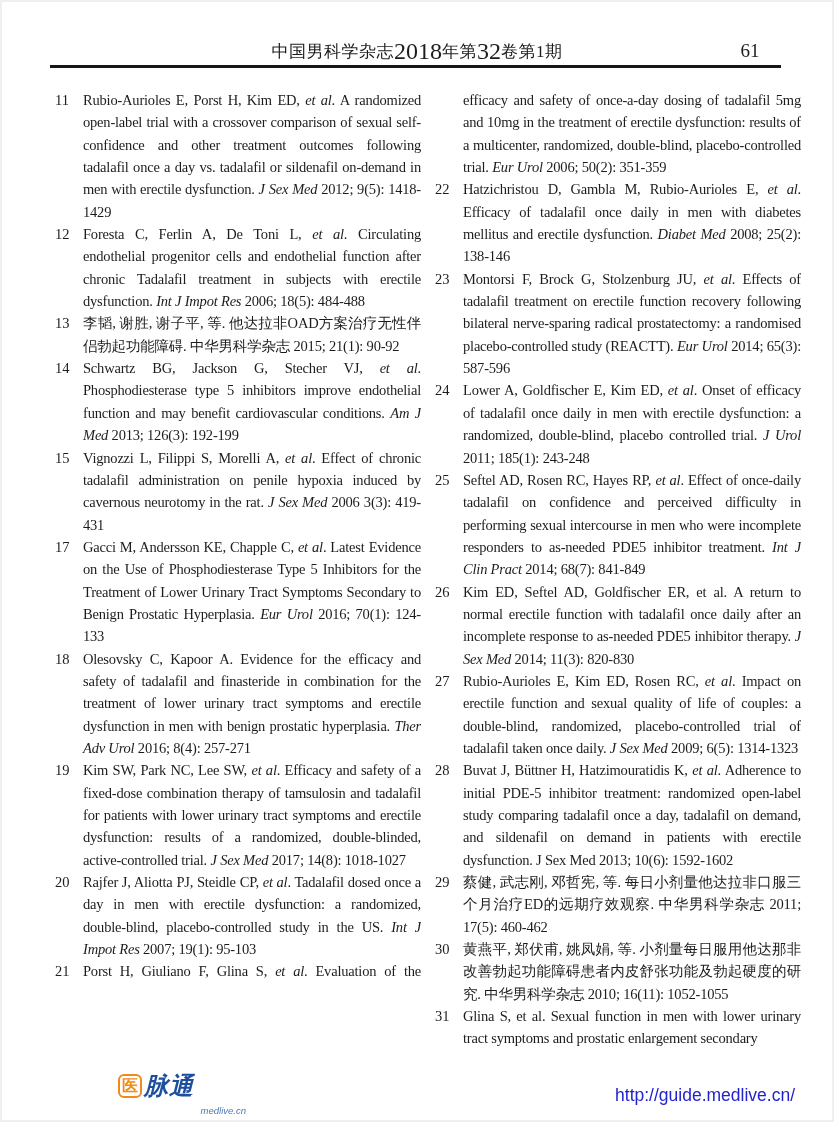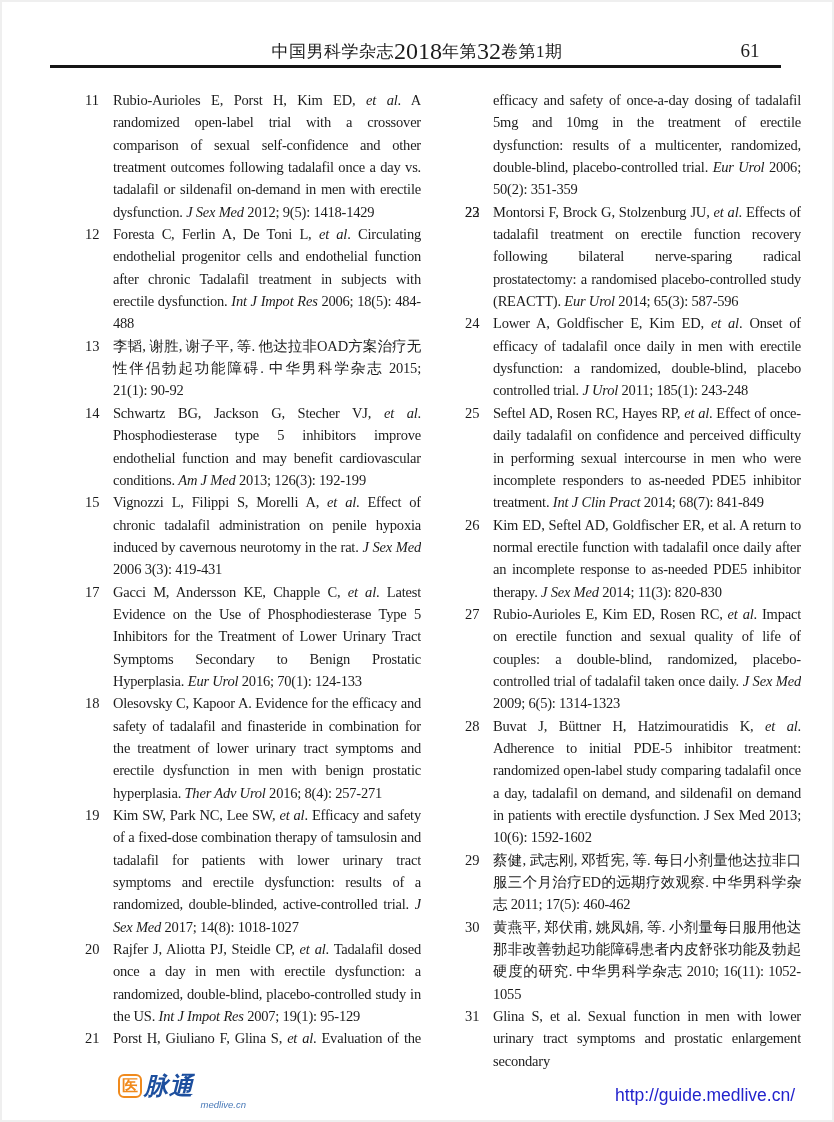--- a/index.html
+++ b/index.html
@@ -53,21 +53,21 @@
     width: 366px;
     height: 994px;
     overflow: hidden;
     font-size: 14.5px;
     line-height: 22.35px;
     text-align: justify;
     letter-spacing: -0.2px;
   }
   .col-left  { left: 55px; }
   .col-right { left: 435px; }
-  .ref { position: relative; padding-left: 28px; margin-left: 30px; }
+  .ref { position: relative; padding-left: 28px; }
   .ref-num {
     position: absolute;
     left: 0; top: 0;
     letter-spacing: 0;
   }
   .ref i { font-style: italic; }
   .justify-last { text-align-last: justify; }
   
   .footer-logo {
     position: absolute;
@@ -93,21 +93,21 @@
     font-weight: bold;
     letter-spacing: 1px;
     line-height: 1;
     font-style: italic;
   }
   .logo-sub {
     color: #4a7ab8;
     font-size: 9.5px;
     font-style: italic;
     text-align: right;
-    margin-top: 1px;
+    margin-top: 7px;
     padding-right: 2px;
   }
   .footer-url {
     position: absolute;
     top: 1085px;
     left: 600px;
     width: 195px;
     text-align: right;
     color: #2323cd;
     font-size: 17.5px;
@@ -129,26 +129,26 @@
 
   <div class="col col-left">
       <div class="ref"><span class="ref-num">11</span><span class="ref-text"><span>Rubio-Aurioles E, Porst H, Kim ED, </span><i>et al</i><span>. A randomized open-label trial with a crossover comparison of sexual self-confidence and other treatment outcomes following tadalafil once a day vs. tadalafil or sildenafil on-demand in men with erectile dysfunction. </span><i>J Sex Med</i><span> 2012; 9(5): 1418-1429</span></span></div>
       <div class="ref"><span class="ref-num">12</span><span class="ref-text"><span>Foresta C, Ferlin A, De Toni L, </span><i>et al</i><span>. Circulating endothelial progenitor cells and endothelial function after chronic Tadalafil treatment in subjects with erectile dysfunction. </span><i>Int J Impot Res</i><span> 2006; 18(5): 484-488</span></span></div>
       <div class="ref"><span class="ref-num">13</span><span class="ref-text"><span>李韬, 谢胜, 谢子平, 等. 他达拉非OAD方案治疗无性伴侣勃起功能障碍. 中华男科学杂志 2015; 21(1): 90-92</span></span></div>
       <div class="ref"><span class="ref-num">14</span><span class="ref-text"><span>Schwartz BG, Jackson G, Stecher VJ, </span><i>et al</i><span>. Phosphodiesterase type 5 inhibitors improve endothelial function and may benefit cardiovascular conditions. </span><i>Am J Med</i><span> 2013; 126(3): 192-199</span></span></div>
       <div class="ref"><span class="ref-num">15</span><span class="ref-text"><span>Vignozzi L, Filippi S, Morelli A, </span><i>et al</i><span>. Effect of chronic tadalafil administration on penile hypoxia induced by cavernous neurotomy in the rat. </span><i>J Sex Med</i><span> 2006 3(3): 419-431</span></span></div>
       <div class="ref"><span class="ref-num">17</span><span class="ref-text"><span>Gacci M, Andersson KE, Chapple C, </span><i>et al</i><span>. Latest Evidence on the Use of Phosphodiesterase Type 5 Inhibitors for the Treatment of Lower Urinary Tract Symptoms Secondary to Benign Prostatic Hyperplasia. </span><i>Eur Urol</i><span> 2016; 70(1): 124-133</span></span></div>
       <div class="ref"><span class="ref-num">18</span><span class="ref-text"><span>Olesovsky C, Kapoor A. Evidence for the efficacy and safety of tadalafil and finasteride in combination for the treatment of lower urinary tract symptoms and erectile dysfunction in men with benign prostatic hyperplasia. </span><i>Ther Adv Urol</i><span> 2016; 8(4): 257-271</span></span></div>
       <div class="ref"><span class="ref-num">19</span><span class="ref-text"><span>Kim SW, Park NC, Lee SW, </span><i>et al</i><span>. Efficacy and safety of a fixed-dose combination therapy of tamsulosin and tadalafil for patients with lower urinary tract symptoms and erectile dysfunction: results of a randomized, double-blinded, active-controlled trial. </span><i>J Sex Med</i><span> 2017; 14(8): 1018-1027</span></span></div>
-      <div class="ref"><span class="ref-num">20</span><span class="ref-text"><span>Rajfer J, Aliotta PJ, Steidle CP, </span><i>et al</i><span>. Tadalafil dosed once a day in men with erectile dysfunction: a randomized, double-blind, placebo-controlled study in the US. </span><i>Int J Impot Res</i><span> 2007; 19(1): 95-129</span></span></div>
+      <div class="ref"><span class="ref-num">20</span><span class="ref-text"><span>Rajfer J, Aliotta PJ, Steidle CP, </span><i>et al</i><span>. Tadalafil dosed once a day in men with erectile dysfunction: a randomized, double-blind, placebo-controlled study in the US. </span><i>Int J Impot Res</i><span> 2007; 19(1): 95-103</span></span></div>
       <div class="ref justify-last"><span class="ref-num">21</span><span class="ref-text"><span>Porst H, Giuliano F, Glina S, </span><i>et al</i><span>. Evaluation of the</span></span></div>
     </div>
   <div class="col col-right">
       <div class="ref"><span class="ref-text"><span>efficacy and safety of once-a-day dosing of tadalafil 5mg and 10mg in the treatment of erectile dysfunction: results of a multicenter, randomized, double-blind, placebo-controlled trial. </span><i>Eur Urol</i><span> 2006; 50(2): 351-359</span></span></div>
-      <div class="ref"><span class="ref-num">22</span></div>
+      <div class="ref"><span class="ref-num">22</span><span class="ref-text"><span>Hatzichristou D, Gambla M, Rubio-Aurioles E, </span><i>et al</i><span>. Efficacy of tadalafil once daily in men with diabetes mellitus and erectile dysfunction. </span><i>Diabet Med</i><span> 2008; 25(2): 138-146</span></span></div>
       <div class="ref"><span class="ref-num">23</span><span class="ref-text"><span>Montorsi F, Brock G, Stolzenburg JU, </span><i>et al</i><span>. Effects of tadalafil treatment on erectile function recovery following bilateral nerve-sparing radical prostatectomy: a randomised placebo-controlled study (REACTT). </span><i>Eur Urol</i><span> 2014; 65(3): 587-596</span></span></div>
       <div class="ref"><span class="ref-num">24</span><span class="ref-text"><span>Lower A, Goldfischer E, Kim ED, </span><i>et al</i><span>. Onset of efficacy of tadalafil once daily in men with erectile dysfunction: a randomized, double-blind, placebo controlled trial. </span><i>J Urol</i><span> 2011; 185(1): 243-248</span></span></div>
       <div class="ref"><span class="ref-num">25</span><span class="ref-text"><span>Seftel AD, Rosen RC, Hayes RP, </span><i>et al</i><span>. Effect of once-daily tadalafil on confidence and perceived difficulty in performing sexual intercourse in men who were incomplete responders to as-needed PDE5 inhibitor treatment. </span><i>Int J Clin Pract</i><span> 2014; 68(7): 841-849</span></span></div>
       <div class="ref"><span class="ref-num">26</span><span class="ref-text"><span>Kim ED, Seftel AD, Goldfischer ER, et al. A return to normal erectile function with tadalafil once daily after an incomplete response to as-needed PDE5 inhibitor therapy. </span><i>J Sex Med</i><span> 2014; 11(3): 820-830</span></span></div>
       <div class="ref"><span class="ref-num">27</span><span class="ref-text"><span>Rubio-Aurioles E, Kim ED, Rosen RC, </span><i>et al</i><span>. Impact on erectile function and sexual quality of life of couples: a double-blind, randomized, placebo-controlled trial of tadalafil taken once daily. </span><i>J Sex Med</i><span> 2009; 6(5): 1314-1323</span></span></div>
       <div class="ref"><span class="ref-num">28</span><span class="ref-text"><span>Buvat J, Büttner H, Hatzimouratidis K, </span><i>et al</i><span>. Adherence to initial PDE-5 inhibitor treatment: randomized open-label study comparing tadalafil once a day, tadalafil on demand, and sildenafil on demand in patients with erectile dysfunction. J Sex Med 2013; 10(6): 1592-1602</span></span></div>
       <div class="ref"><span class="ref-num">29</span><span class="ref-text"><span>蔡健, 武志刚, 邓哲宪, 等. 每日小剂量他达拉非口服三个月治疗ED的远期疗效观察. 中华男科学杂志 2011; 17(5): 460-462</span></span></div>
       <div class="ref"><span class="ref-num">30</span><span class="ref-text"><span>黄燕平, 郑伏甫, 姚凤娟, 等. 小剂量每日服用他达那非改善勃起功能障碍患者内皮舒张功能及勃起硬度的研究. 中华男科学杂志 2010; 16(11): 1052-1055</span></span></div>
       <div class="ref"><span class="ref-num">31</span><span class="ref-text"><span>Glina S, et al. Sexual function in men with lower urinary tract symptoms and prostatic enlargement secondary</span></span></div>
     </div>

